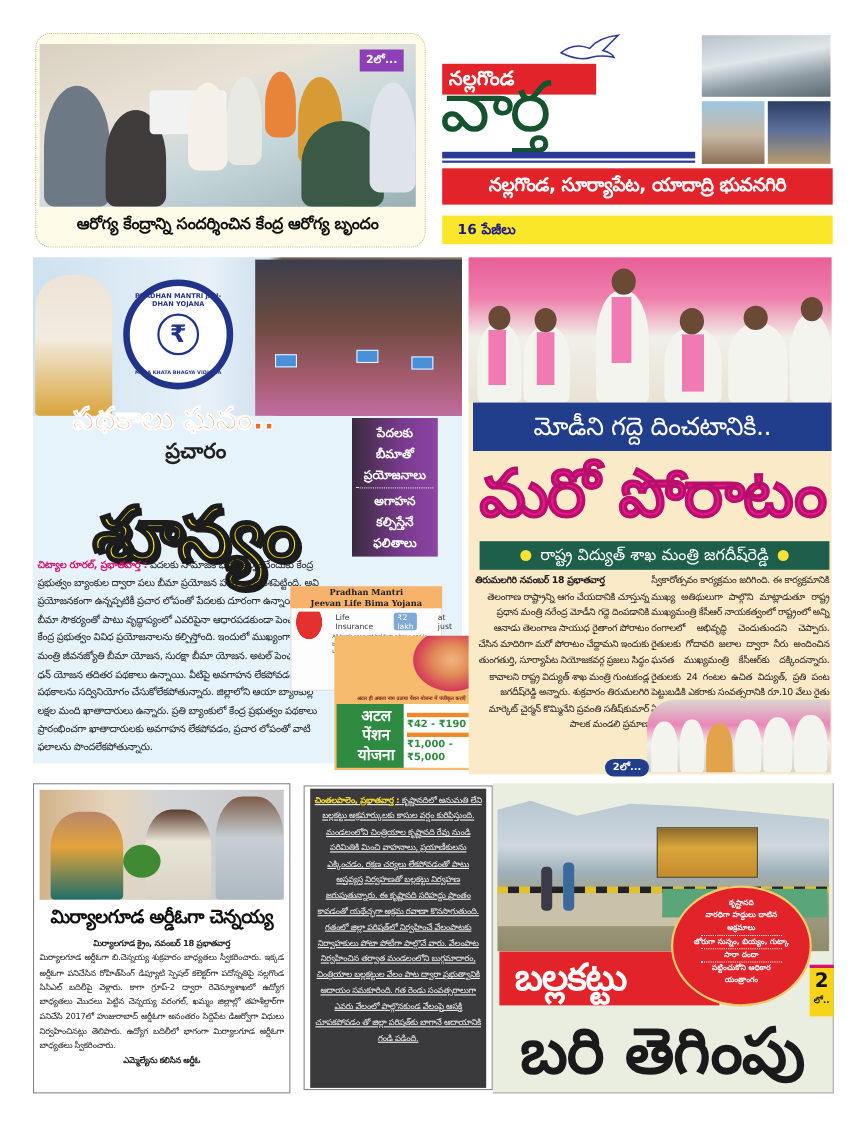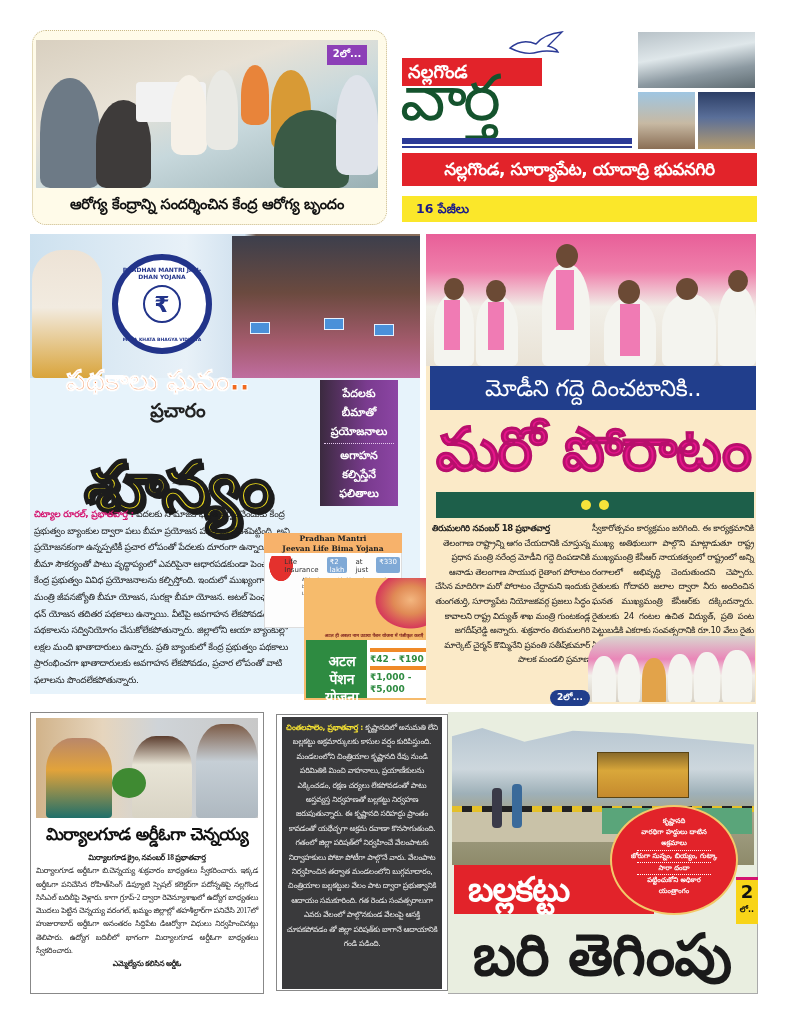--- a/index.html
+++ b/index.html
@@ -46,28 +46,28 @@
   #purple-sidebar .ps-div { border-top: 1px dotted #e5c9ee; margin: 2px 4px; }
   #lead-left-body { left: 34px; top: 506px; width: 268px; font-size: 9px; line-height: 16.6px; color: #1a1a1a; letter-spacing: -0.3px; }
   #lead-left-body .dateline { color: #d4146f; font-weight: bold; }
   #badge-2-left { left: 452px; top: 648px; width: 24px; height: 24px; border-radius: 50%; background: #e2232a; color: #fff; font-weight: 900; font-size: 14px; display: flex; align-items: center; justify-content: center; border: 2px solid #fff; box-shadow: 0 0 0 1px #e2232a; }
   #badge-2-left-lo { left: 455px; top: 672px; font-size: 9px; font-weight: bold; color:#111; }
 
   
   #ad-pmjjby { left: 264px; top: 533px; width: 138px; height: 95px; background: #fdfdfd; border: 1px solid #ddd; }
   #ad-pmjjby-title { left: 264px; top: 533px; width: 138px; height: 20px; background: #f7b26b; color: #222; font-family: "DejaVu Serif", serif; font-size: 7.5px; font-weight: bold; line-height: 9.5px; text-align: center; padding-top: 1px; }
   #ad-pmjjby-umbrella { left: 264px; top: 556px; width: 34px; height: 32px; background: radial-gradient(ellipse at 50% 30%, #e4312d 0%, #e4312d 48%, transparent 50%); }
-  #ad-pmjjby-price { left: 302px; top: 557px; width: 98px; height: 16px; font-size: 7px; color: #fff; display: flex; gap: 5px; justify-content: flex-end; }
+  #ad-pmjjby-price { left: 302px; top: 557px; width: 98px; height: 16px; font-size: 7px; color: #fff; display: flex; gap: 16px; }
   #ad-pmjjby-price span { background: #7fa9d6; padding: 1px 3px; border-radius: 2px; }
   #ad-pmjjby-price .blank { background: transparent; color: #333; }
   #ad-pmjjby-bullets { left: 302px; top: 576px; width: 98px; font-size: 4.5px; color: #333; line-height: 7px; }
   #ad-apy { left: 304px; top: 578px; width: 140px; height: 122px; background: #f6bb6c; }
   #ad-apy-woman { left: 370px; top: 578px; width: 74px; height: 55px; background: radial-gradient(ellipse at 55% 40%, #f3b67f 0%, #e08a55 30%, #d63a5a 60%, transparent 62%); }
   #ad-apy-strip { left: 304px; top: 632px; width: 140px; height: 8px; font-size: 4.6px; line-height: 8px; color: #7a1d1d; text-align: center; font-weight: bold; }
-  #ad-apy-logo { left: 306px; top: 640px; width: 72px; height: 58px; background: #2e8b41; color: #fff; font-size: 14px; font-weight: bold; line-height: 18px; text-align: center; padding-top: 12px; }
+  #ad-apy-logo { left: 306px; top: 640px; width: 72px; height: 58px; background: #2e8b41; color: #fff; font-size: 14px; font-weight: bold; line-height: 18px; text-align: center; padding-top: 2px; }
   #ad-apy-amounts { left: 367px; top: 640px; width: 76px; height: 58px; background: #fff; font-size: 7.5px; font-weight: bold; color: #2e8b41; padding: 2px 3px; }
   #ad-apy-amounts .big { font-size: 9px; line-height: 12px; }
   #ad-apy-amounts .tiny { font-size: 4px; color: #555; line-height: 5px; }
   #ad-apy-amounts .bar { height: 4px; background: #f08a28; margin: 1px 0; }
 
   
   #lead-right { left: 426px; top: 234px; width: 330px; height: 470px; background: #fbeac8; border-radius: 0; }
   #lead-right-photo { left: 426px; top: 234px; width: 330px; height: 132px;
     background: linear-gradient(180deg,#e85f98 0%,#ef7fab 28%,#f1efe8 55%,#e9e2d5 100%); overflow: hidden; }
   .person { position: absolute; border-radius: 45% 45% 6px 6px; background: #f4f4ef; }
@@ -80,27 +80,27 @@
   #lead-right-col1 { left: 432px; top: 521px; width: 158px; font-size: 8.5px; line-height: 14.6px; text-align: right; color: #1a1a1a; letter-spacing: -0.3px; }
   #lead-right-col1 .dl { text-align: left; font-weight: bold; }
   #lead-right-col2 { left: 592px; top: 521px; width: 162px; font-size: 8.5px; line-height: 14.6px; color: #1a1a1a; letter-spacing: -0.3px; text-align: justify; }
   #lead-right-photo2 { left: 588px; top: 636px; width: 167px; height: 66px; background: linear-gradient(180deg,#d9d6cf 0%,#ea86b8 35%,#f2f0ea 60%,#d8d2c6 100%); border-radius: 26px 0 0 0; overflow: hidden; }
   #badge-2lo-right { left: 550px; top: 690px; width: 40px; height: 16px; background: #213e8c; color: #fff; font-size: 9px; font-weight: bold; border-radius: 8px; display: flex; align-items: center; justify-content: center; }
 
   
   #bl-box { left: 30px; top: 712px; width: 234px; height: 282px; border: 1px solid #888; background: #fff; }
   #bl-photo { left: 36px; top: 718px; width: 222px; height: 100px; background: linear-gradient(90deg,#d1b38a 0%,#e6d5bd 30%,#cfd4d8 55%,#c8c8c8 100%); overflow: hidden; }
   #bl-headline { left: 34px; top: 820px; width: 226px; height: 28px; font-size: 17px; font-weight: 900; color: #111; text-align: center; line-height: 28px; letter-spacing: -0.6px; }
-  #bl-body { left: 36px; top: 851px; width: 222px; font-size: 7.6px; line-height: 13.3px; color: #222; letter-spacing: -0.3px; text-align: justify; font-family: Liberation Serif, serif; }
+  #bl-body { left: 36px; top: 851px; width: 222px; font-size: 7.6px; line-height: 13.3px; color: #222; letter-spacing: -0.3px; text-align: justify; }
   #bl-body .dl { text-align: center; font-weight: bold; }
   #bl-body .sub { text-align: center; font-weight: bold; }
 
   
   #bm-box { left: 276px; top: 714px; width: 172px; height: 277px; border: 1px solid #888; background: #fff; }
-  #bm-body { left: 282px; top: 717px; width: 160px; height: 272px; background: #3a3a3c; color: #f3f3f3; font-size: 7.6px; line-height: 14.4px; text-align: center; padding: 4px 3px; letter-spacing: -0.3px; }
+  #bm-body { left: 282px; top: 717px; width: 160px; height: 272px; background: #3a3a3c; color: #f3f3f3; font-size: 7.6px; line-height: 14.4px; text-align: center; padding: 4px 3px; letter-spacing: -0.3px; text-decoration: underline; }
   #bm-body .dl { color: #f5e132; font-weight: bold; }
 
   
   #br-box { left: 448px; top: 712px; width: 310px; height: 282px; background: #e9eee0; border-right: 1px solid #aaa; border-bottom: 1px solid #aaa; }
   #br-photo { left: 452px; top: 728px; width: 302px; height: 137px; background: linear-gradient(180deg,#b8c7d2 0%,#cdd7dd 30%,#9eb0b8 48%,#a6a48a 62%,#8e8a6a 100%); overflow: hidden; clip-path: polygon(0 6%,10% 0,24% 10%,40% 2%,60% 4%,100% 12%,100% 100%,0 100%); }
   #br-truck { left: 597px; top: 752px; width: 92px; height: 46px; background: linear-gradient(180deg,#8a6a2a 0%,#d9a73a 40%,#c58a2e 100%); border: 1px solid #5a4414; }
   #br-red-circle { left: 610px; top: 805px; width: 128px; height: 110px; border-radius: 50%; background: #e2232a; border: 2px solid #f3c96a; color: #fff; font-size: 6.8px; font-weight: bold; line-height: 11.2px; text-align: center; padding-top: 9px; z-index: 3; }
   #br-red-circle .div { border-top: 1px dotted #fff; width: 60%; margin: 0 auto; }
   #br-label { left: 454px; top: 865px; width: 200px; height: 49px; background: #e2232a; color: #fff; font-size: 34px; font-weight: 900; line-height: 49px; padding-left: 14px; letter-spacing: -1px; z-index: 2; }
   #br-2lo { left: 736px; top: 880px; width: 22px; height: 44px; background: #f8d418; color: #111; font-size: 18px; font-weight: 900; text-align: center; line-height: 24px; }
@@ -221,20 +221,21 @@
   <div class="head" style="left:192px;top:46px;width:22px;height:24px;"></div>
   <div class="person" style="left:236px;top:60px;width:54px;height:72px;"></div>
   <div class="head" style="left:250px;top:44px;width:22px;height:22px;"></div>
   <div class="person" style="left:292px;top:52px;width:38px;height:80px;"></div>
   <div class="head" style="left:302px;top:36px;width:20px;height:22px;"></div>
 </div>
 <div id="kicker-right" class="abs">మోడీని గద్దె దించటానికి..</div>
 <div id="headline-right" class="abs">మరో పోరాటం</div>
 <div id="minister-strip" class="abs">
   <span class="yellow-dot"></span>
+  <span>రాష్ట్ర విద్యుత్ శాఖ మంత్రి జగదీష్‌రెడ్డి</span>
   <span class="yellow-dot"></span>
 </div>
 <div id="lead-right-col1" class="abs">
   <div class="dl">తిరుమలగిరి నవంబర్ 18 ప్రభాతవార్త</div>
   <div>తెలంగాణ రాష్ట్రాన్ని ఆగం చేయదానికి చూస్తున్న ప్రధాన మంత్రి నరేంద్ర మోడీని గద్దె దింపడానికి ఆనాడు తెలంగాణ సాయుధ రైతాంగ పోరాటం చేసిన మాదిరిగా మరో పోరాటం చేద్దామని ఇందుకు తుంగతుర్తి, సూర్యాపేట నియోజకవర్గ ప్రజలు సిద్ధం కావాలని రాష్ట్ర విద్యుత్ శాఖ మంత్రి గుంటకండ్ల జగదీష్‌రెడ్డి అన్నారు. శుక్రవారం తిరుమలగిరి మార్కెట్ చైర్మన్ కొమ్మినేని ప్రవంతి సతీష్‌కుమార్ పాలక మండలి ప్రమాణ</div>
 </div>
 <div id="lead-right-col2" class="abs">స్వీకారోత్సవం కార్యక్రమం జరిగింది. ఈ కార్యక్రమానికి ముఖ్య అతిథులుగా పాల్గొని మాట్లాడుతూ రాష్ట్ర ముఖ్యమంత్రి కేసీఆర్ నాయకత్వంలో రాష్ట్రంలో అన్ని రంగాలలో అభివృద్ధి చెందుతుందని చెప్పారు. రైతులకు గోదావరి జలాల ద్వారా నీరు అందించిన ఘనత ముఖ్యమంత్రి కేసీఆర్‌కు దక్కిందన్నారు. రైతులకు 24 గంటల ఉచిత విద్యుత్, ప్రతి పంట పెట్టుబడికి ఎకరాకు సంవత్సరానికి రూ.10 వేలు రైతు ఏ కారణం చేతనైనా మృతి చెందిన రూ.5లక్షల బీమా సౌకర్యం,</div>
 <div id="lead-right-photo2" class="abs">
   <div class="person" style="left:4px;top:20px;width:24px;height:50px;"></div>
   <div class="person" style="left:30px;top:18px;width:22px;height:50px;"></div>

